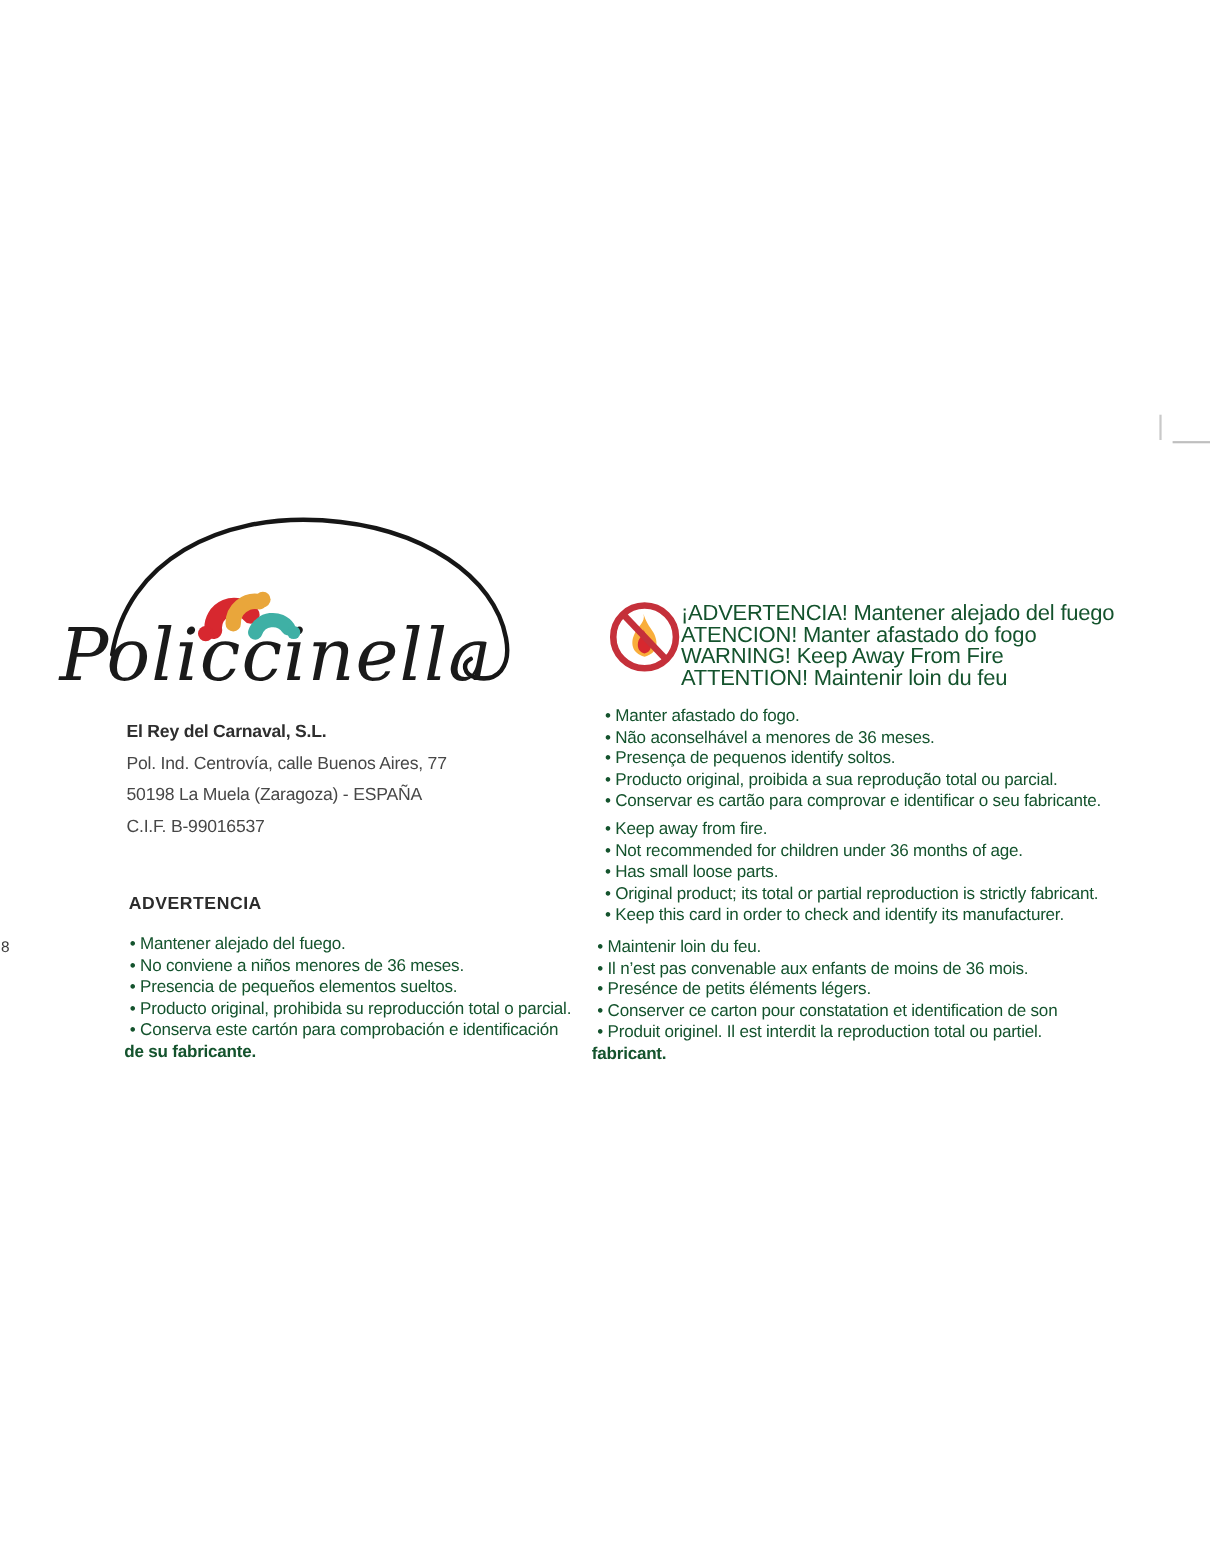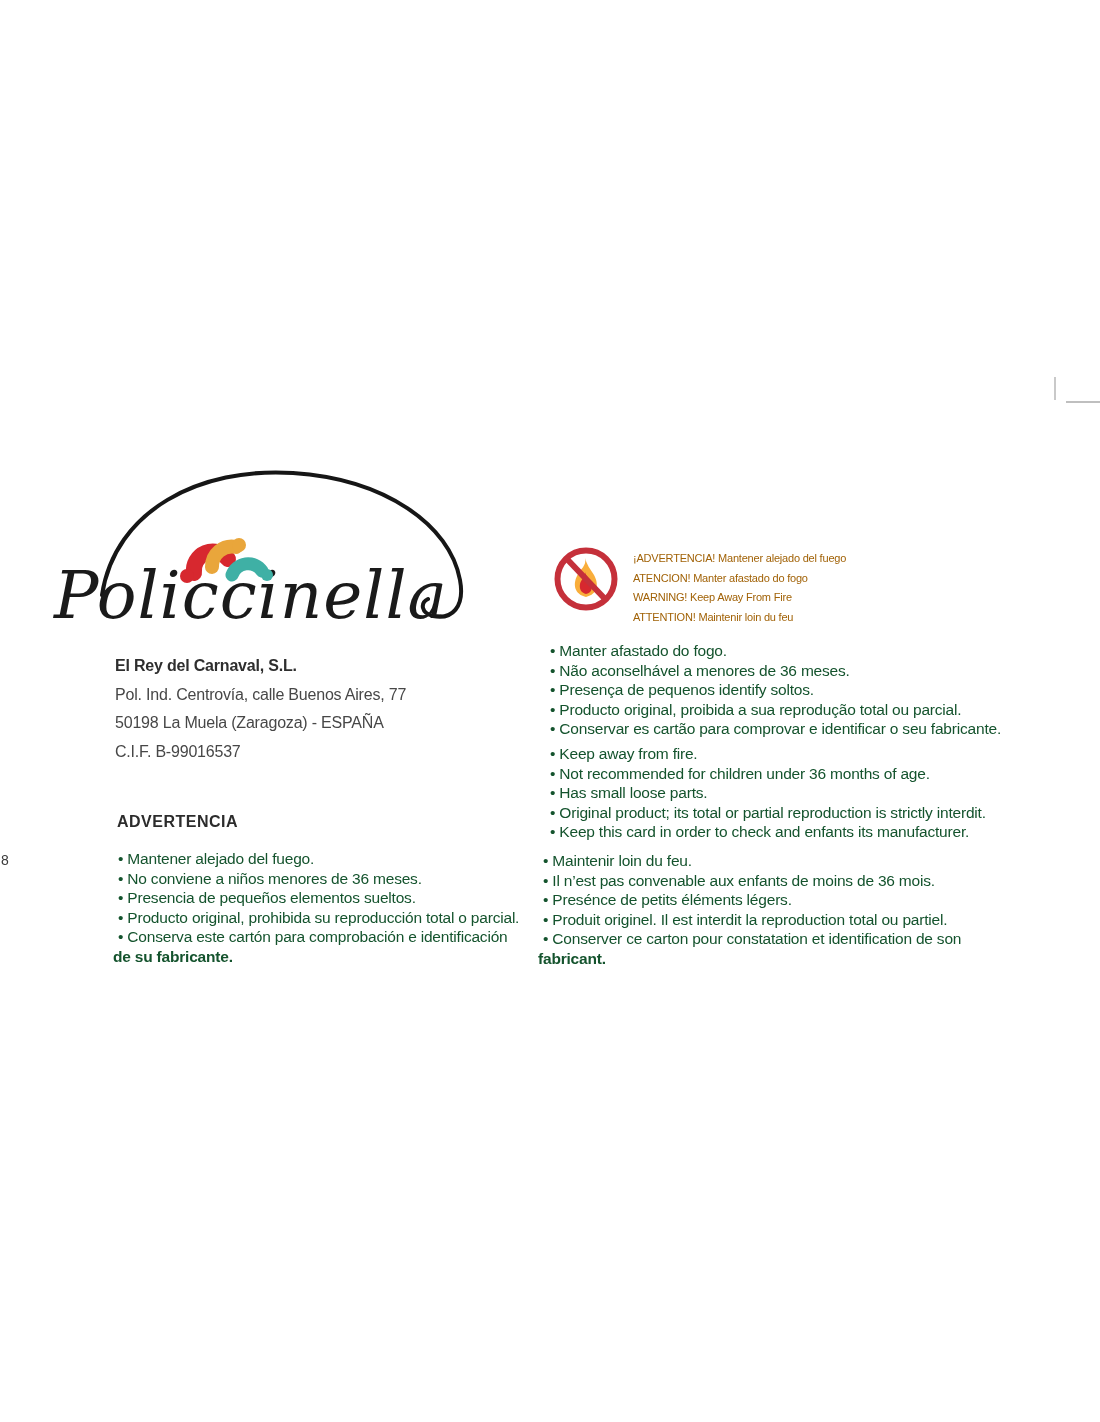--- a/index.html
+++ b/index.html
@@ -34,22 +34,22 @@
   .list .tline{padding-left:5px;}
   .list .tline.cont{padding-left:0;font-weight:bold;}
   .list-es{left:113px;top:849px;}
   .list-pt{left:545px;top:641px;}
   .list-en{left:545px;top:744px;}
   .list-fr{left:538px;top:851px;}
 
   
   .warning-banner{position:absolute;left:553px;top:546px;display:flex;align-items:flex-start;}
   .nofire{width:66px;height:66px;flex:0 0 66px;}
-  .banner-lines{margin-left:14px;font-size:11px;line-height:19.5px;letter-spacing:-0.2px;
-    color:#a16207;white-space:nowrap;padding-top:3px;}
+  .banner-lines{font-size:20px;line-height:19.5px;letter-spacing:-0.2px;
+    color:#14532d;white-space:nowrap;padding-top:3px;}
 </style>
 </head>
 <body>
 
 <div class="page">
 
   <div class="crop-v"></div>
   <div class="crop-h"></div>
   <div class="page-number">8</div>
 
@@ -102,25 +102,25 @@
       <div class="tline">• Manter afastado do fogo.</div>
       <div class="tline">• Não aconselhável a menores de 36 meses.</div>
       <div class="tline">• Presença de pequenos identify soltos.</div>
       <div class="tline">• Producto original, proibida a sua reprodução total ou parcial.</div>
       <div class="tline">• Conservar es cartão para comprovar e identificar o seu fabricante.</div>
     </div>
   <div class="list list-en">
       <div class="tline">• Keep away from fire.</div>
       <div class="tline">• Not recommended for children under 36 months of age.</div>
       <div class="tline">• Has small loose parts.</div>
-      <div class="tline">• Original product; its total or partial reproduction is strictly interdit.</div>
-      <div class="tline">• Keep this card in order to check and enfants its manufacturer.</div>
+      <div class="tline">• Original product; its total or partial reproduction is strictly fabricant.</div>
+      <div class="tline">• Keep this card in order to check and identify its manufacturer.</div>
     </div>
   <div class="list list-fr">
       <div class="tline">• Maintenir loin du feu.</div>
       <div class="tline">• Il n’est pas convenable aux enfants de moins de 36 mois.</div>
       <div class="tline">• Presénce de petits éléments légers.</div>
+      <div class="tline">• Conserver ce carton pour constatation et identification de son</div>
       <div class="tline">• Produit originel. Il est interdit la reproduction total ou partiel.</div>
-      <div class="tline">• Conserver ce carton pour constatation et identification de son</div>
       <div class="tline cont">fabricant.</div>
     </div>
 
 </div>
 
 </body></html>

